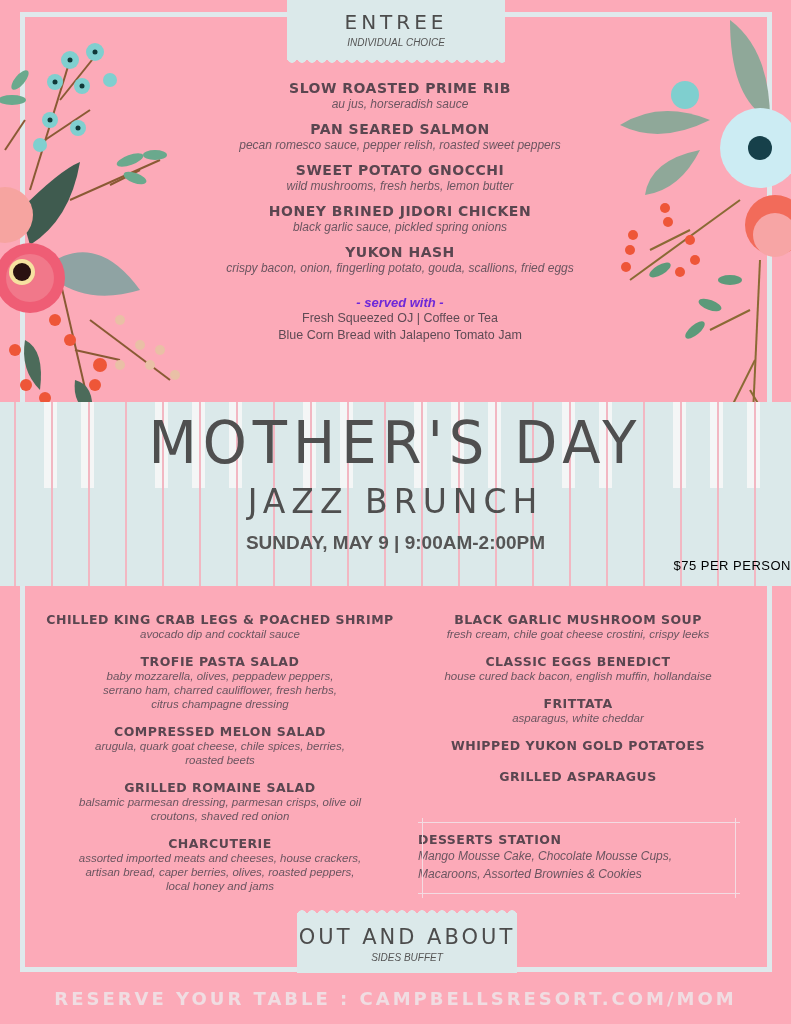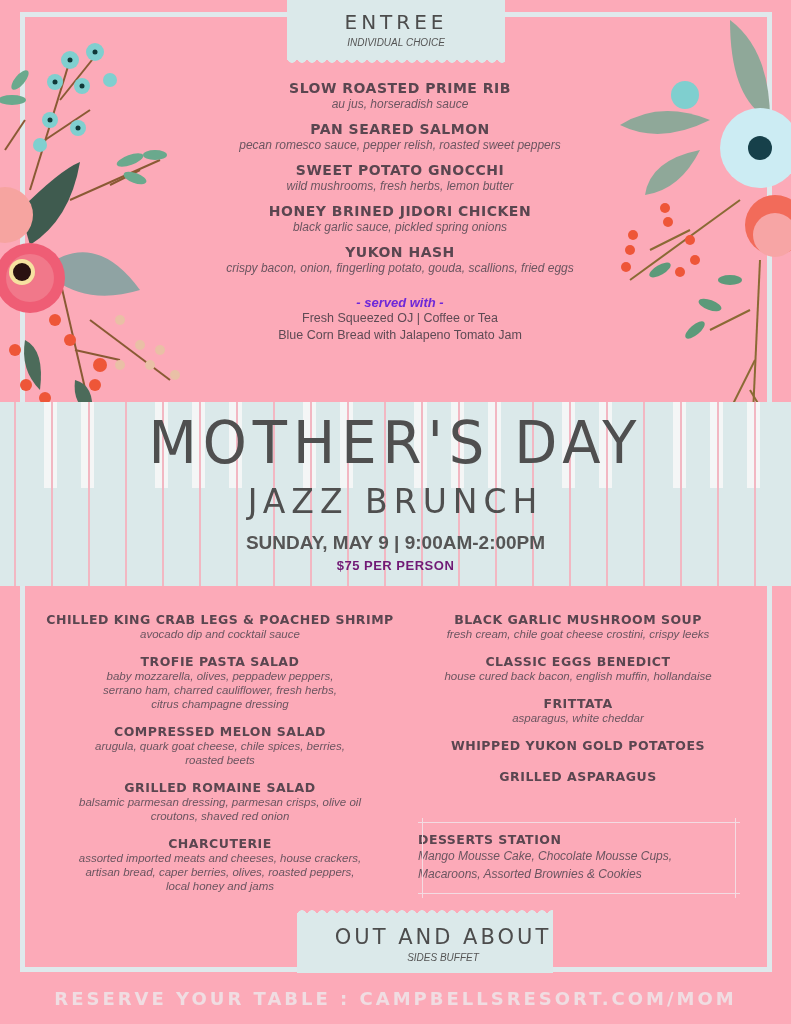--- a/index.html
+++ b/index.html
@@ -19,21 +19,21 @@
   .tab-box {
     position:absolute; background:#dbe9ea; text-align:center; color:#4c4c4c;
   }
   .tab-top { left:287px; top:0; width:218px; height:60px; }
   .tab-top::after, .tab-bot::before {
     content:""; position:absolute; left:0; right:0; height:8px;
     background:radial-gradient(circle at 5px 0, #dbe9ea 4.5px, transparent 5px) repeat-x;
     background-size:10px 8px;
   }
   .tab-top::after { bottom:-6px; }
-  .tab-bot { left:297px; top:913px; width:220px; height:60px;padding-left:36px; }
+  .tab-bot { left:297px; top:913px; width:220px; height:60px; }
   .tab-bot::before {
     top:-6px;
     background:radial-gradient(circle at 5px 8px, #dbe9ea 4.5px, transparent 5px) repeat-x;
     background-size:10px 8px;
   }
   .tab-title {
     font-family:"DejaVu Sans", sans-serif; font-size:20px; letter-spacing:4px;
     font-weight:normal; margin-top:10px;
   }
   .tab-bot .tab-title { margin-top:12px; font-size:21px; letter-spacing:3px; }
@@ -63,21 +63,21 @@
     font-weight:normal; line-height:70px; transform:scaleY(1.05);
   }
   .hero-sub {
     font-family:"DejaVu Sans", sans-serif; font-size:33px; letter-spacing:6px;
     line-height:40px; margin-top:4px;
   }
   .hero-date {
     font-family:"Liberation Sans", sans-serif; font-weight:bold; font-size:19px;
     margin-top:10px; color:#555;
   }
-  .hero-price { font-weight:bold; font-size:13px; color:#701a75; margin-top:4px; letter-spacing:0.5px; }
+  .hero-price { font-weight:normal; font-size:13px; color:#000000; margin-top:4px; letter-spacing:0.5px;text-align:right; }
 
   .col { position:absolute; text-align:center; }
   .col-left { left:45px; top:612px; width:350px; }
   .col-right { left:418px; top:612px; width:320px; }
   .col .dish { margin-bottom:13px; }
   .col .dish-name { font-size:12.5px; }
   .col .dish-desc { font-size:11.5px; line-height:13px; }
 
   .dessert-box {
     position:absolute; left:418px; top:822px; width:322px; height:72px;

